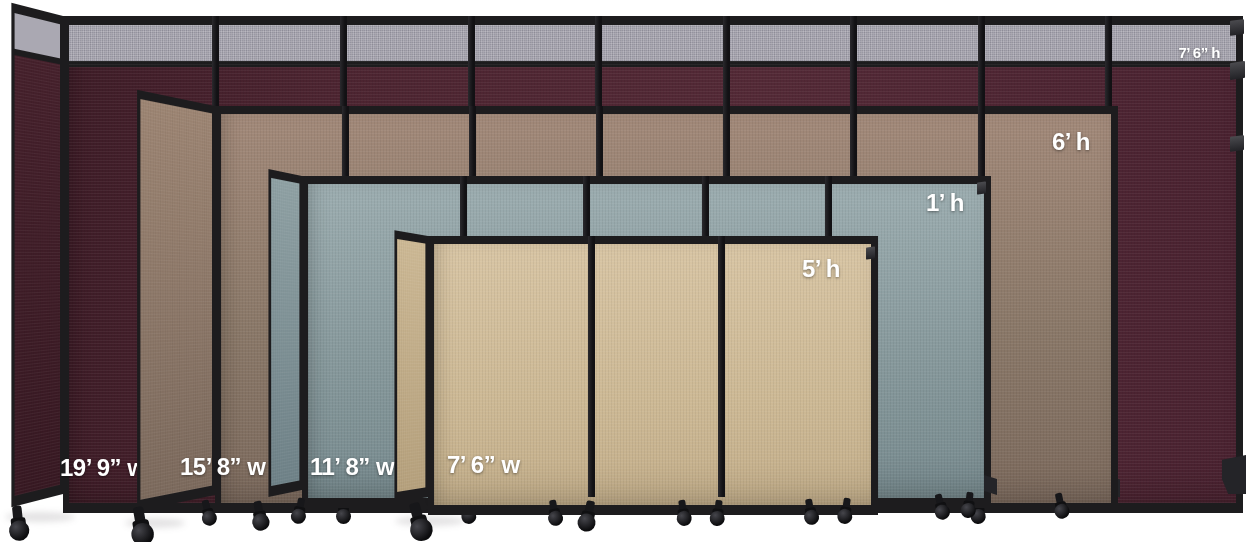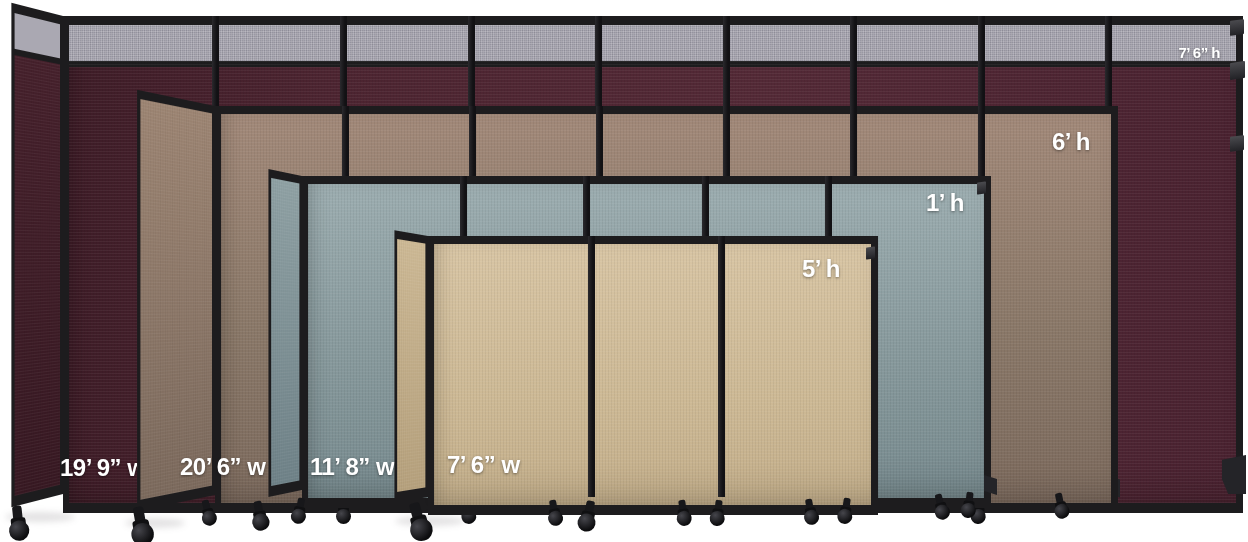--- a/index.html
+++ b/index.html
@@ -124,21 +124,21 @@
     <div class="post b-post" style="left:723px"></div>
     <div class="post b-post" style="left:850px"></div>
     <div class="post b-post" style="left:978px"></div>
     <i class="cst" style="left:136px;top:510px;transform:scale(1.5) rotate(-10deg)"></i>
     <i class="cst" style="left:203px;top:500px;transform:rotate(-14deg)"></i>
     <i class="cst" style="left:340px;top:498px"></i>
     <i class="cst" style="left:467px;top:498px;transform:rotate(8deg)"></i>
     <i class="cst" style="left:976px;top:498px;transform:rotate(6deg)"></i>
     <i class="cst" style="left:1056px;top:493px;transform:rotate(-12deg)"></i>
     <div class="lbl r" id="l6">6’ h</div>
-    <div class="lbl" id="l156">20’ 6” w</div>
+    <div class="lbl" id="l156">15’ 8” w</div>
   </div>
 
   <div class="pgroup p-slate">
     <div class="shadow" style="left:302px;top:490px;width:676px;height:6px"></div>
     <div class="end s-end">
       <div class="end-body"></div>
     </div>
     <div class="run s-run"></div>
     <div class="post s-post" style="left:460px"></div>
     <div class="post s-post" style="left:583px"></div>

